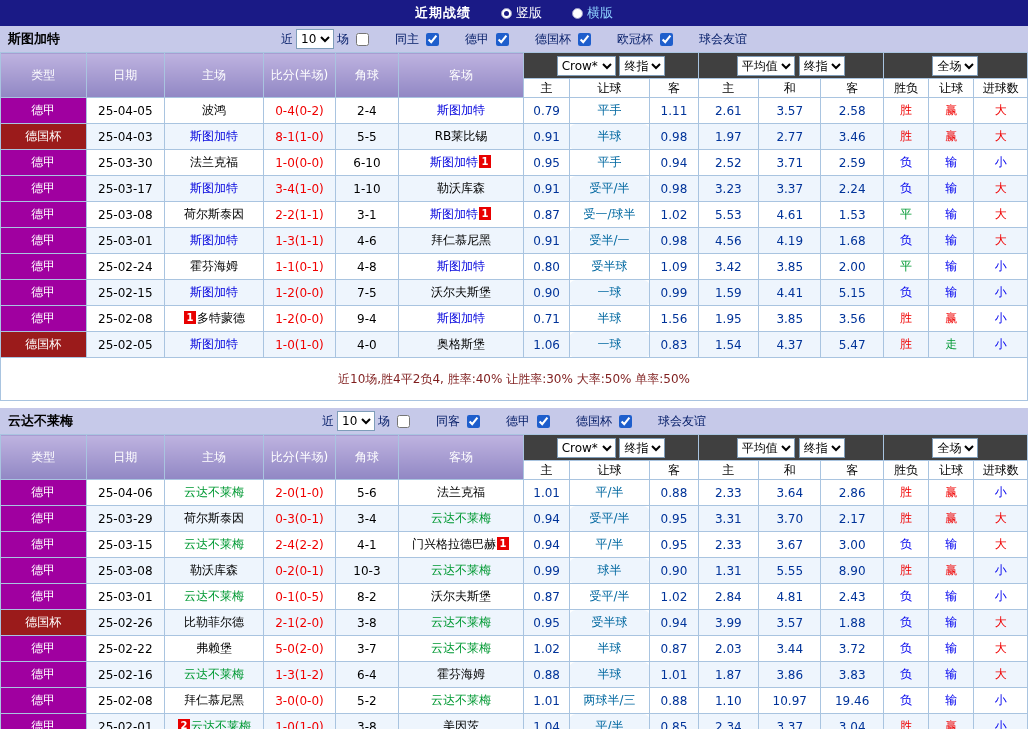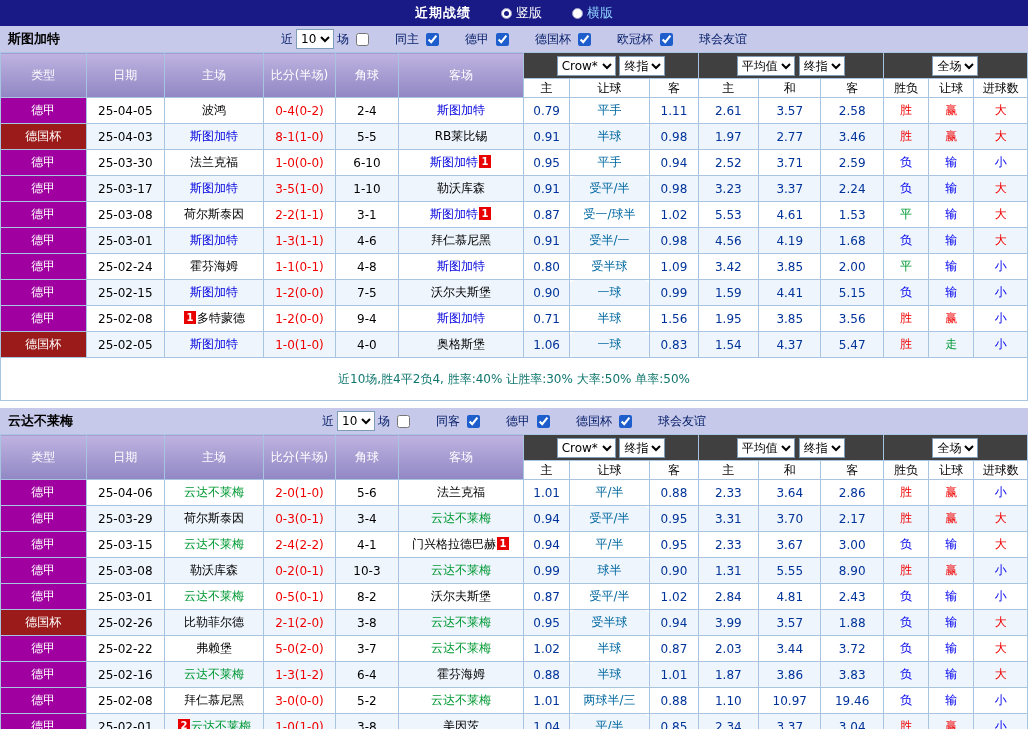--- a/index.html
+++ b/index.html
@@ -78,21 +78,21 @@
   td.hcap  { color:#0369a1;border-radius:7px; }
   .r-red   { color:#f00000; }
   .r-blue  { color:#0000ee; }
   .r-green { color:#009933; }
   .badge {
     display:inline-block; background:#e80000; color:#fff;
     font-size:10px; line-height:13px; min-width:12px; height:13px;
     margin:0 1px; vertical-align:1px; font-weight:bold;
   }
   td.summary {
-    color:#0f766e;
+    color:#7f1d1d;
     height:43px;
     background:#fff;
   }
 </style>
 </head>
 <body>
 
 <div class="topbar">
   <span class="title">近期战绩</span>
   <span class="radio-opt">
@@ -224,21 +224,21 @@
             <td class="odd">3.71</td>
             <td class="odd">2.59</td>
             <td class="r-blue">负</td>
             <td class="r-blue">输</td>
             <td class="r-blue">小</td>
           </tr>
           <tr class="alt">
             <td class="lg-league">德甲</td>
             <td>25-03-17</td>
             <td><span style="color:#0000dd">斯图加特</span></td>
-            <td class="score">3-5(1-0)</td>
+            <td class="score">3-4(1-0)</td>
             <td>1-10</td>
             <td><span style="">勒沃库森</span></td>
             <td class="odd">0.91</td>
             <td class="hcap">受平/半</td>
             <td class="odd">0.98</td>
             <td class="odd">3.23</td>
             <td class="odd">3.37</td>
             <td class="odd">2.24</td>
             <td class="r-blue">负</td>
             <td class="r-blue">输</td>
@@ -483,21 +483,21 @@
             <td class="odd">5.55</td>
             <td class="odd">8.90</td>
             <td class="r-red">胜</td>
             <td class="r-red">赢</td>
             <td class="r-blue">小</td>
           </tr>
           <tr class="">
             <td class="lg-league">德甲</td>
             <td>25-03-01</td>
             <td><span style="color:#009933">云达不莱梅</span></td>
-            <td class="score">0-5(0-1)</td>
+            <td class="score">0-1(0-5)</td>
             <td>8-2</td>
             <td><span style="">沃尔夫斯堡</span></td>
             <td class="odd">0.87</td>
             <td class="hcap">受平/半</td>
             <td class="odd">1.02</td>
             <td class="odd">2.84</td>
             <td class="odd">4.81</td>
             <td class="odd">2.43</td>
             <td class="r-blue">负</td>
             <td class="r-blue">输</td>

